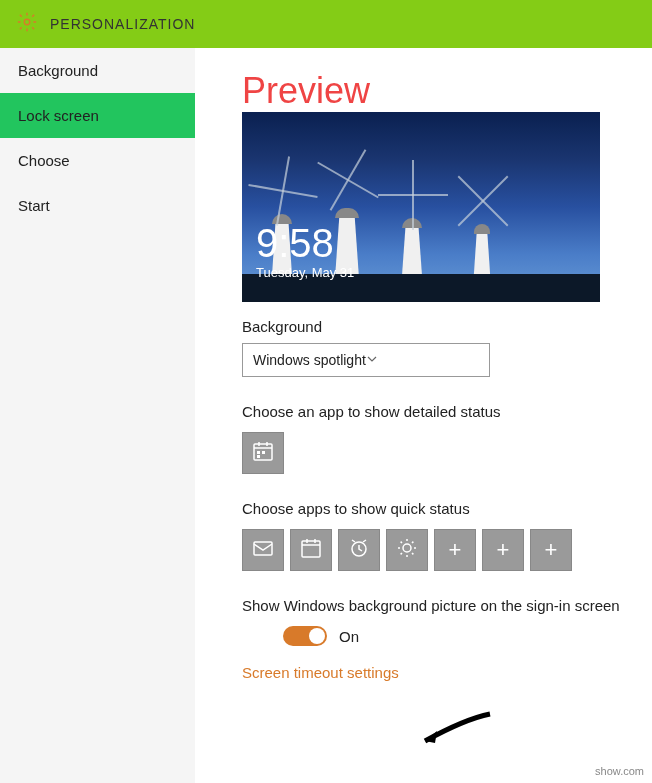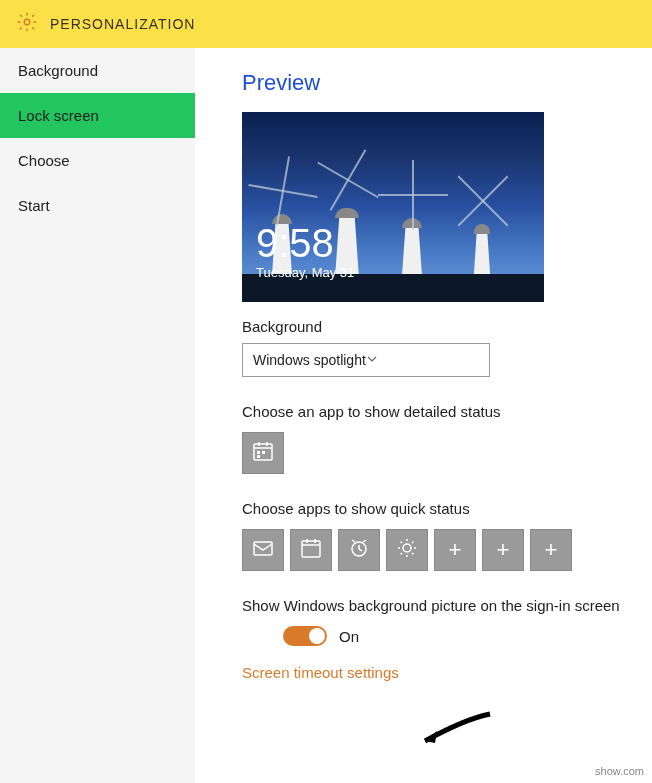--- a/index.html
+++ b/index.html
@@ -1,31 +1,31 @@
 <!DOCTYPE html>
 <html><head>
   <meta charset="utf-8">
   <style>
     * { box-sizing: border-box; margin: 0; padding: 0; font-family: "Segoe UI", Arial, sans-serif; }
     body { width: 652px; height: 783px; background: #fff; overflow: hidden; position: relative; }
     
-    .header { background: #fde047; height: 48px; display: flex; align-items: center; padding: 0 16px; gap: 12px; }
+    .header { background: #84cc16; height: 48px; display: flex; align-items: center; padding: 0 16px; gap: 12px; }
     .header-title { font-size: 14px; letter-spacing: 1px; color: #333; font-weight: 400; }
     
     .container { display: flex; height: calc(100% - 48px); gap: 19px; }
     
     .sidebar { width: 195px; background: #f5f5f5; }
     .sidebar-item { padding: 14px 18px; font-size: 15px; color: #222; cursor: pointer; }
     .sidebar-item.hover { background: #d8d8d8; }
     .sidebar-item.selected { background: #22c55e; }
     
     .main { flex: 1; padding: 22px 28px; overflow-y: auto; background: #fff; }
-    .section-title { font-size: 22px; font-weight: 400; color: #1d4ed8; margin-bottom: 16px; }
-    
-    .preview-img { width: 302px; height: 190px; position: relative; overflow: hidden; margin-bottom: 16px; }
+    .section-title { font-size: 36px; font-weight: 400; color: #ef4444; }
+    
+    .preview-img { width: 358px; height: 190px; position: relative; overflow: hidden; margin-bottom: 16px; }
     .sky { position: absolute; inset: 0; background: linear-gradient(to bottom, #0a2050 0%, #1a3570 25%, #2850a0 50%, #4a7dc8 75%, #6a9dd8 100%); }
     .windmill { position: absolute; bottom: 28px; }
     .wm-tower { position: absolute; bottom: 0; left: 50%; transform: translateX(-50%); width: 22px; height: 42px; background: #f0f0f0; clip-path: polygon(20% 0, 80% 0, 95% 100%, 5% 100%); }
     .wm-dome { position: absolute; bottom: 42px; left: 50%; transform: translateX(-50%); width: 20px; height: 10px; background: #888; border-radius: 10px 10px 0 0; }
     .wm-blades { position: absolute; bottom: 40px; left: 50%; transform: translateX(-50%); width: 70px; height: 70px; }
     .blade { position: absolute; left: 50%; top: 50%; width: 2px; height: 35px; background: rgba(200,210,220,0.7); transform-origin: top center; }
     .windmill.w1 { left: 40px; } .windmill.w1 .wm-tower { height: 50px; } .windmill.w1 .wm-dome { bottom: 50px; } .windmill.w1 .wm-blades { bottom: 48px; }
     .windmill.w2 { left: 105px; } .windmill.w2 .wm-tower { height: 56px; width: 26px; } .windmill.w2 .wm-dome { bottom: 56px; width: 24px; } .windmill.w2 .wm-blades { bottom: 54px; width: 80px; height: 80px; }
     .windmill.w3 { left: 170px; } .windmill.w3 .wm-tower { height: 46px; } .windmill.w3 .wm-dome { bottom: 46px; } .windmill.w3 .wm-blades { bottom: 44px; }
     .windmill.w4 { left: 240px; } .windmill.w4 .wm-tower { height: 40px; width: 18px; } .windmill.w4 .wm-dome { bottom: 40px; width: 16px; } .windmill.w4 .wm-blades { bottom: 38px; width: 56px; }

